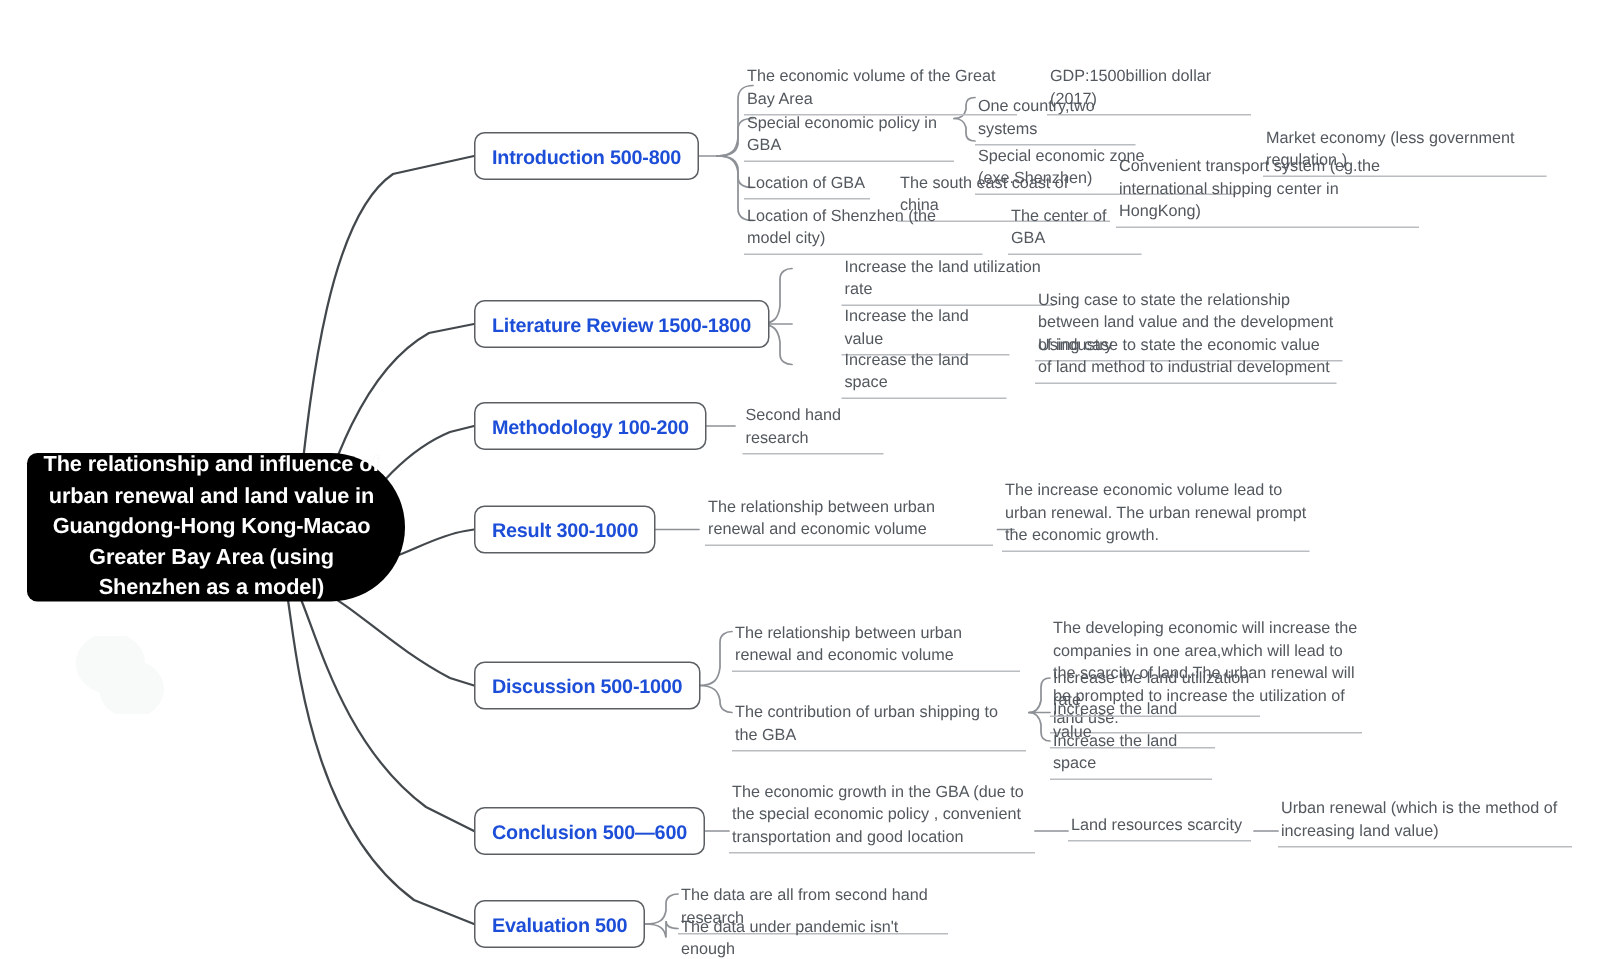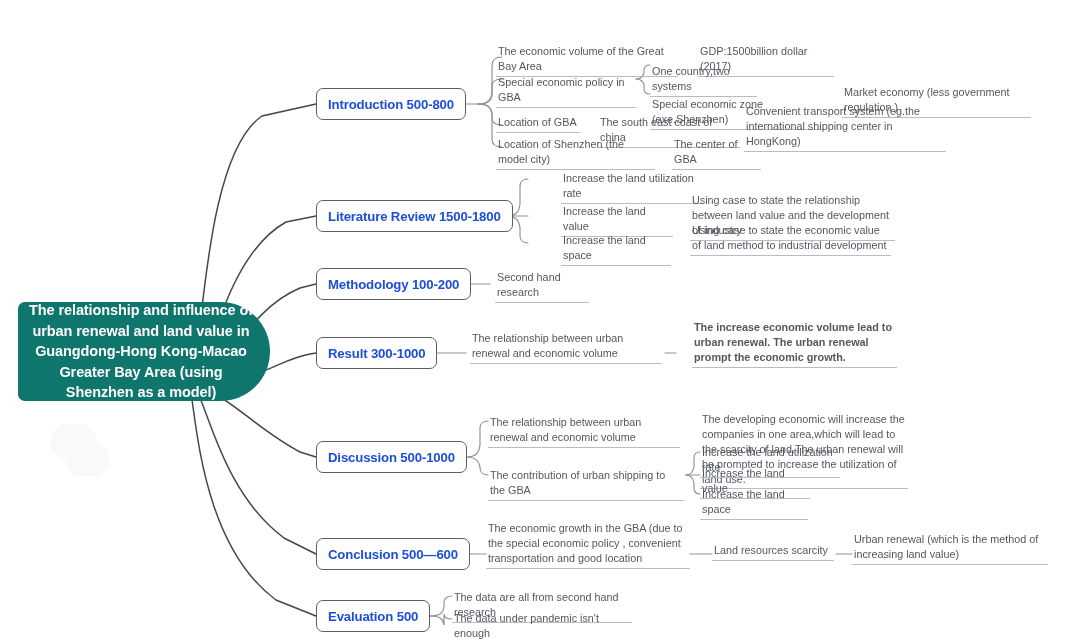--- a/index.html
+++ b/index.html
@@ -21,21 +21,21 @@
   svg.lines {
     position: absolute; left: 0; top: 0;
     width: 1080px; height: 639px;
     pointer-events: none;
   }
   
   .root-node {
     position: absolute;
     left: 18px; top: 302px;
     width: 252px; height: 99px;
-    background: #0f766e;
+    background: #000000;
     border-radius: 10px 72px 72px 10px;
     display: flex; align-items: center; justify-content: center;
     color: #ffffff;
     font-weight: bold;
     font-size: 14.5px;
     line-height: 1.42;
     text-align: center;
     padding: 4px 16px 4px 10px;
     letter-spacing: -0.1px;
     text-shadow: 0 0 1px rgba(0,0,0,.08);
@@ -156,21 +156,21 @@
   <div class="leaf" style="left:561px; top:204px; width:112px;">Increase the land value</div>
   <div class="leaf" style="left:690px; top:193px; width:205px;">Using case to state the relationship between land value and the development of industry</div>
   <div class="leaf" style="left:561px; top:233px; width:110px;">Increase the land space</div>
   <div class="leaf" style="left:690px; top:223px; width:201px;">Using case to state the economic value of land method to industrial development</div>
 
   <div class="l1" style="left:316px; top:268px;">Methodology 100-200</div>
   <div class="leaf" style="left:495px; top:270px; width:94px;">Second hand research</div>
 
   <div class="l1" style="left:316px; top:337px;">Result 300-1000</div>
   <div class="leaf" style="left:470px; top:331px; width:192px;">The relationship between urban renewal and economic volume</div>
-  <div class="leaf" style="left:692px; top:320px; width:205px;font-weight:bold;">The increase economic volume lead to urban renewal. The urban renewal prompt the economic growth.</div>
+  <div class="leaf" style="left:668px; top:320px; width:205px;">The increase economic volume lead to urban renewal. The urban renewal prompt the economic growth.</div>
 
   <div class="l1" style="left:316px; top:441px;">Discussion 500-1000</div>
 
   <div class="leaf" style="left:488px; top:415px; width:192px;">The relationship between urban renewal and economic volume</div>
   <div class="leaf" style="left:700px; top:412px; width:208px;">The developing economic will increase the companies in one area,which will lead to the scarcity of land.The urban renewal will be prompted to increase the utilization of land use.</div>
 
   <div class="leaf" style="left:488px; top:468px; width:196px;">The contribution of urban shipping to the GBA</div>
   <div class="leaf" style="left:700px; top:445px; width:140px;">Increase the land utilization rate</div>
   <div class="leaf" style="left:700px; top:466px; width:110px;">Increase the land value</div>
   <div class="leaf" style="left:700px; top:487px; width:108px;">Increase the land space</div>

